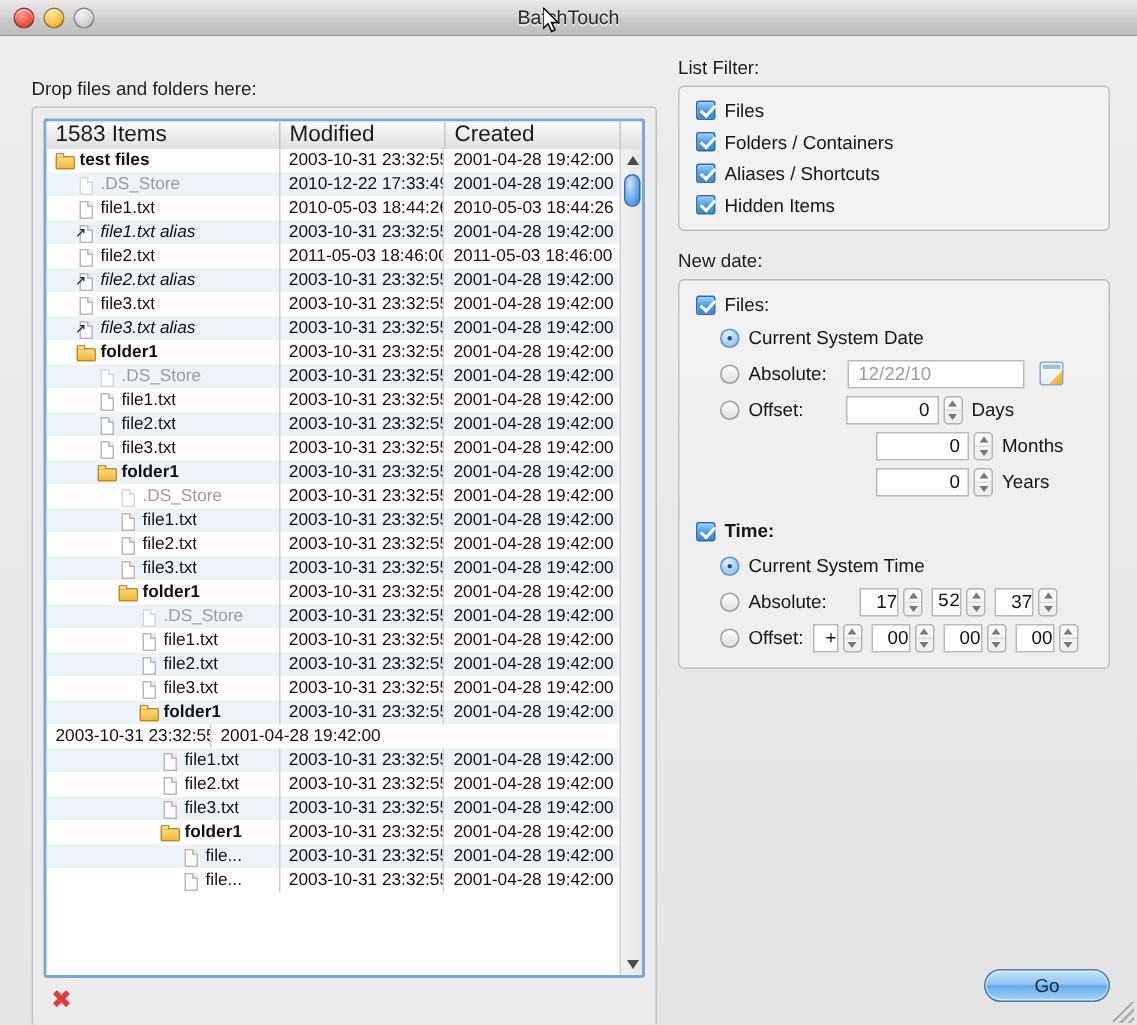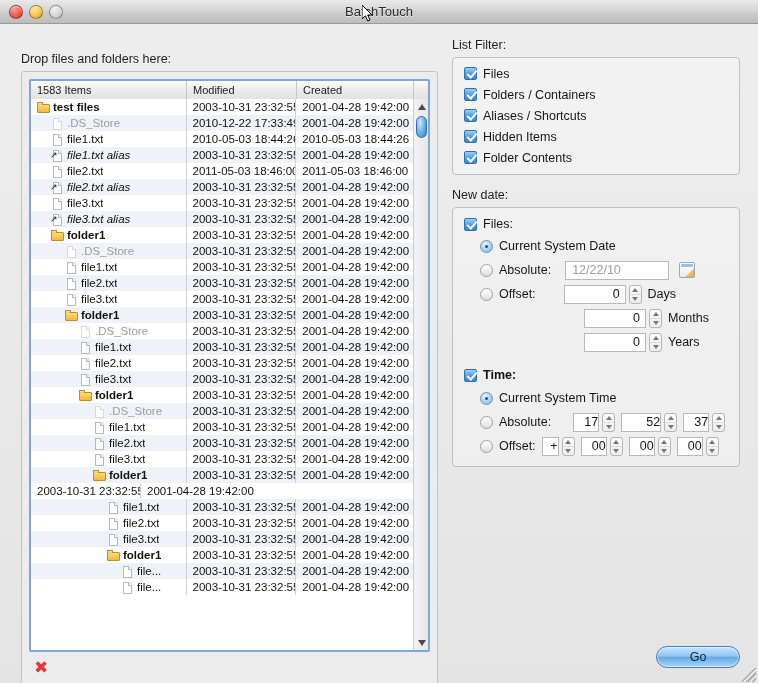--- a/index.html
+++ b/index.html
@@ -72,21 +72,21 @@
     background: #ffffff;
     border: 2px solid #7ea7d4;
     border-radius: 2px;
     overflow: hidden;
   }
 
   .list-header {
     display: flex; height: 18px;
     background: linear-gradient(to bottom, #fbfbfb 0%, #ebebeb 52%, #e2e2e2 100%);
     border-bottom: 1px solid #b6b6b6;
-    font-size: 11px; color: #1a1a1a;
+    font-size: 15px; color: #1a1a1a;
   }
   .list-header .th {
     padding-left: 6px; line-height: 18px;
     border-right: 1px solid #c6c6c6;
     box-sizing: border-box;
     overflow: hidden; white-space: nowrap;
   }
   .th.c-name { width: 156px; }
   .th.c-mod  { width: 110px; }
   .th.c-cre  { width: 117px; }
@@ -645,24 +645,20 @@
             <span class="chk-label">Folders / Containers</span>
           </div>
           <div class="chk-row">
             <span class="chk on"></span>
             <span class="chk-label">Aliases / Shortcuts</span>
           </div>
           <div class="chk-row">
             <span class="chk on"></span>
             <span class="chk-label">Hidden Items</span>
           </div>
-          <div class="chk-row">
-            <span class="chk on"></span>
-            <span class="chk-label">Folder Contents</span>
-          </div>
         </div>
       </div>
 
 
       <div class="section">
         <div class="group-label">New date:</div>
         <div class="box" style="padding:6px 0 8px 0;">
 
           <div class="chk-row" style="height:20px;">
             <span class="chk on"></span>
@@ -670,21 +666,21 @@
           </div>
 
           <div class="radio-row" style="padding-left:27px;">
             <span class="radio on"></span>
             <span class="radio-label">Current System Date</span>
           </div>
 
           <div class="radio-row" style="padding-left:27px;">
             <span class="radio"></span>
             <span class="radio-label">Absolute:</span>
-            <span class="field ghost" style="width:104px; margin-left:14px;">12/22/10</span>
+            <span class="field ghost" style="width:118px; margin-left:14px;">12/22/10</span>
             <span class="cal-icon" style="margin-left:10px;"></span>
           </div>
 
           <div class="radio-row" style="padding-left:27px;">
             <span class="radio"></span>
             <span class="radio-label">Offset:</span>
             <span class="field" style="width:62px; margin-left:28px;">0</span>
             <span class="stepper" style="margin-left:3px;">
                 <i class="up"></i>
                 <i class="dn"></i>
@@ -721,21 +717,21 @@
           </div>
 
           <div class="radio-row" style="padding-left:27px;">
             <span class="radio"></span>
             <span class="radio-label">Absolute:</span>
             <span class="field center" style="width:26px; margin-left:22px;">17</span>
             <span class="stepper" style="margin-left:3px;">
                 <i class="up"></i>
                 <i class="dn"></i>
               </span>
-            <span class="field center" style="width:40px; margin-left:6px;">52</span>
+            <span class="field center" style="width:20px; margin-left:6px;font-family:Liberation Mono, monospace;">52</span>
             <span class="stepper" style="margin-left:3px;">
                 <i class="up"></i>
                 <i class="dn"></i>
               </span>
             <span class="field center" style="width:26px; margin-left:6px;">37</span>
             <span class="stepper" style="margin-left:3px;">
                 <i class="up"></i>
                 <i class="dn"></i>
               </span>
           </div>

